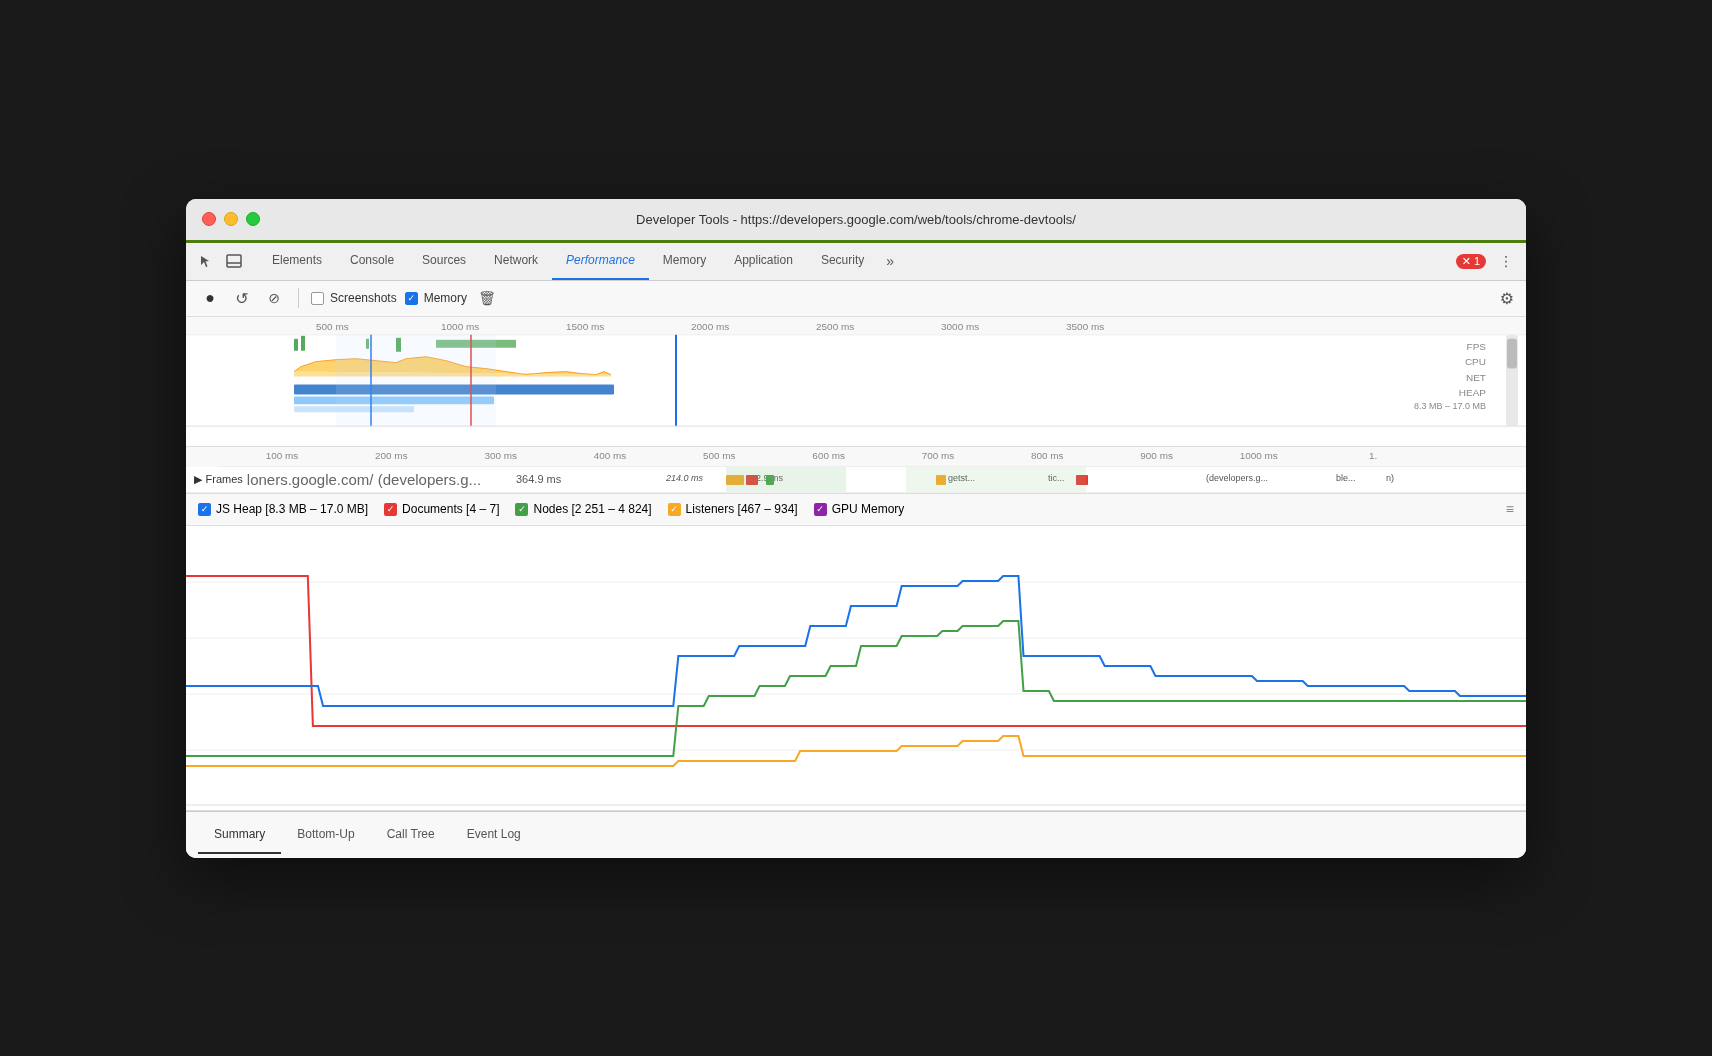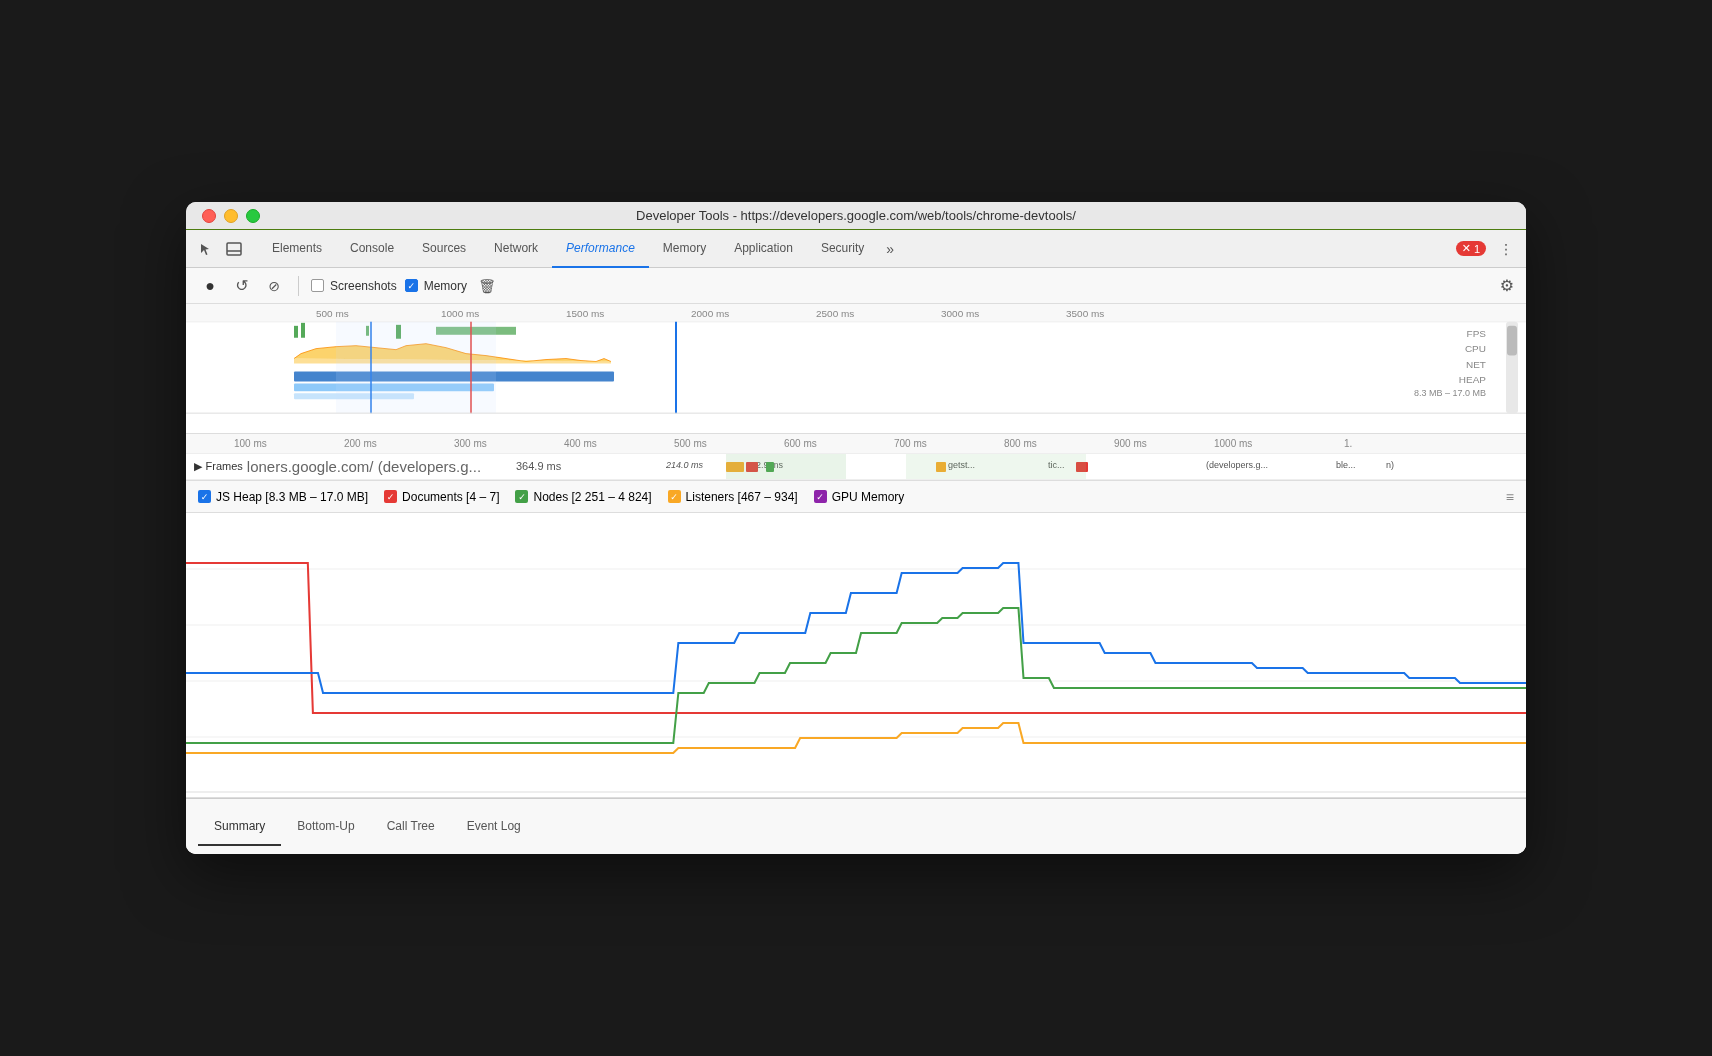--- a/index.html
+++ b/index.html
@@ -13,25 +13,25 @@
     }
     .window {
       width: 1340px;
       background: #f0f0f0;
       border-radius: 10px;
       box-shadow: 0 20px 60px rgba(0,0,0,0.5);
       overflow: hidden;
     }
     .title-bar {
       background: #e8e8e8;
-      height: 28px;
+      height: 44px;
       display: flex;
       align-items: center;
       padding: 0 16px;
-      border-bottom: 1px solid #4d7c0f;
+      border-bottom: 3px solid #4d7c0f;
       position: relative;
     }
     .traffic-lights {
       display: flex;
       gap: 8px;
       position: absolute;
       left: 16px;
     }
     .traffic-light {
       width: 14px;
@@ -176,20 +176,21 @@
     .time-ruler-bottom {
       background: #f8f8f8;
       border-bottom: 1px solid #ddd;
       height: 22px;
       display: flex;
       align-items: center;
       padding: 0 8px;
       font-size: 10px;
       color: #888;
       position: relative;
+      margin-left: 32px;
     }
     
     .memory-legend {
       background: #f8f8f8;
       border-bottom: 1px solid #ddd;
       height: 32px;
       display: flex;
       align-items: center;
       padding: 0 12px;
       gap: 16px;
@@ -217,21 +218,21 @@
       position: relative;
       min-height: 250px;
       border-bottom: 1px solid #ddd;
     }
     
     .bottom-tabs {
       background: #f8f8f8;
       border-top: 1px solid #ccc;
       display: flex;
       align-items: center;
-      height: 56px;
+      height: 47px;
       padding: 0 12px;
       gap: 0;
     }
     .bottom-tab {
       padding: 0 16px;
       height: 38px;
       display: flex;
       align-items: center;
       font-size: 12px;
       color: #555;

